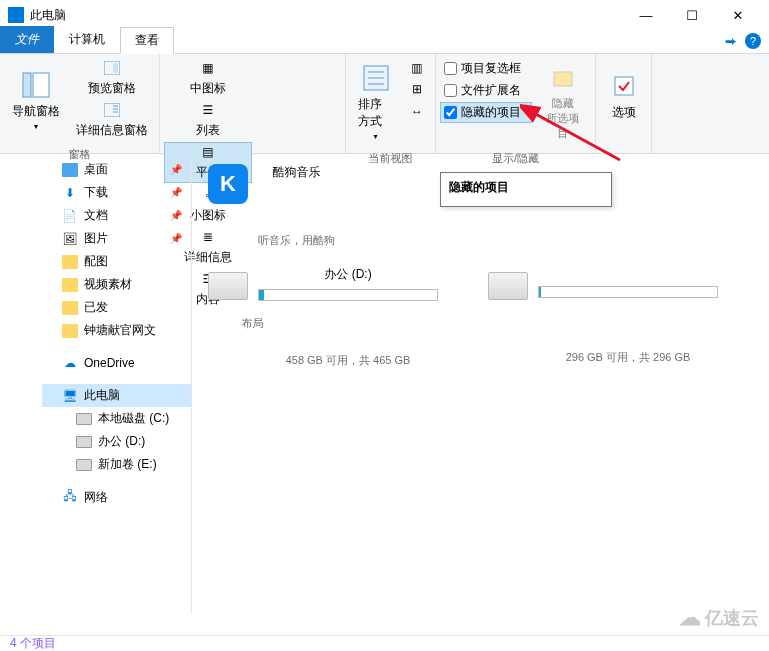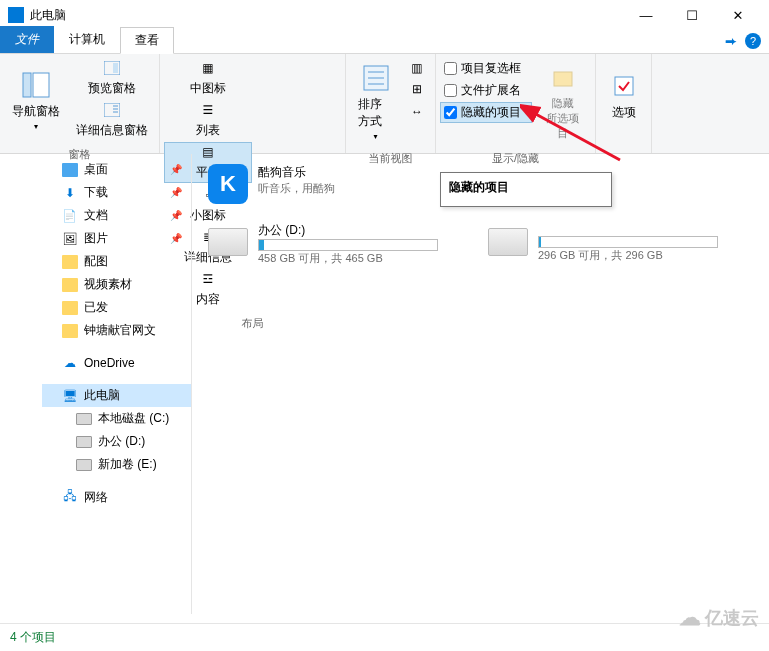--- a/index.html
+++ b/index.html
@@ -45,36 +45,36 @@
 .side-item .fold.blue { background: #4aa7ee; }
 .side-item.l2 { padding-left: 34px; }
 .side-drive { width: 16px; height: 12px; background: #d9d9d9; border: 1px solid #999; border-radius: 1px; }
 
 .content { flex: 1; padding: 10px 16px; position: relative; }
 .item-row { display: flex; gap: 40px; margin-bottom: 18px; }
 .tile { display: flex; gap: 10px; width: 240px; }
 .tile-icon { width: 40px; height: 40px; display: flex; align-items: center; justify-content: center; }
 .kugou { width: 40px; height: 40px; background: #0b84ed; border-radius: 8px; color: #fff; font-size: 22px; font-weight: bold; display: flex; align-items: center; justify-content: center; }
 .drive-icon { width: 40px; height: 28px; background: linear-gradient(#f4f4f4,#d9d9d9); border: 1px solid #bbb; border-radius: 2px; }
-.tile-text { display: flex; flex-direction: column; gap: 0; }
+.tile-text { display: flex; flex-direction: column; gap: 6px; align-items: center; }
 .tile-title { font-size: 12px; }
-.tile-sub { font-size: 11px; color: #6d6d6d; }
+.tile-sub { font-size: 11px; color: #6d6d6d; margin-top: 46px; }
 .cap-bar { width: 180px; height: 12px; border: 1px solid #bcbcbc; background: #fff; position: relative; }
 .cap-fill { height: 100%; background: #26a0da; }
 
 
 .tooltip { position: absolute; left: 440px; top: 172px; width: 172px; background: #fff; border: 1px solid #767676; padding: 6px 8px; font-size: 12px; box-shadow: 2px 2px 4px rgba(0,0,0,.15); z-index: 10; }
 .tooltip-title { font-weight: bold; margin-bottom: 4px; }
 .tooltip-body { color: #555; font-size: 11px; line-height: 1.4; }
 
 
 .arrow-svg { position: absolute; left: 520px; top: 100px; z-index: 9; pointer-events: none; }
 
 
-.statusbar { position: absolute; bottom: 0; left: 0; right: 0; height: 28px; border-top: 1px solid #e5e5e5; display: flex; align-items: center; padding: 0 10px; font-size: 12px; color: #15803d; }
+.statusbar { position: absolute; bottom: 0; left: 0; right: 0; height: 16px; border-top: 1px solid #e5e5e5; display: flex; align-items: center; padding: 0 10px; font-size: 12px; color: #8b5cf6; }
 
 
 .watermark { position: absolute; right: 10px; bottom: 20px; font-size: 18px; color: #c9c9c9; font-weight: bold; display: flex; align-items: center; gap: 4px; }
 .watermark .wm-ic { font-size: 22px; }
 
 .win-icon { width:16px; height:16px; display:grid; grid-template-columns:1fr 1fr; grid-template-rows:1fr 1fr; gap:1px; }
 .win-icon span { background:#0078d7; }
 </style>
 </head>
 <body>

